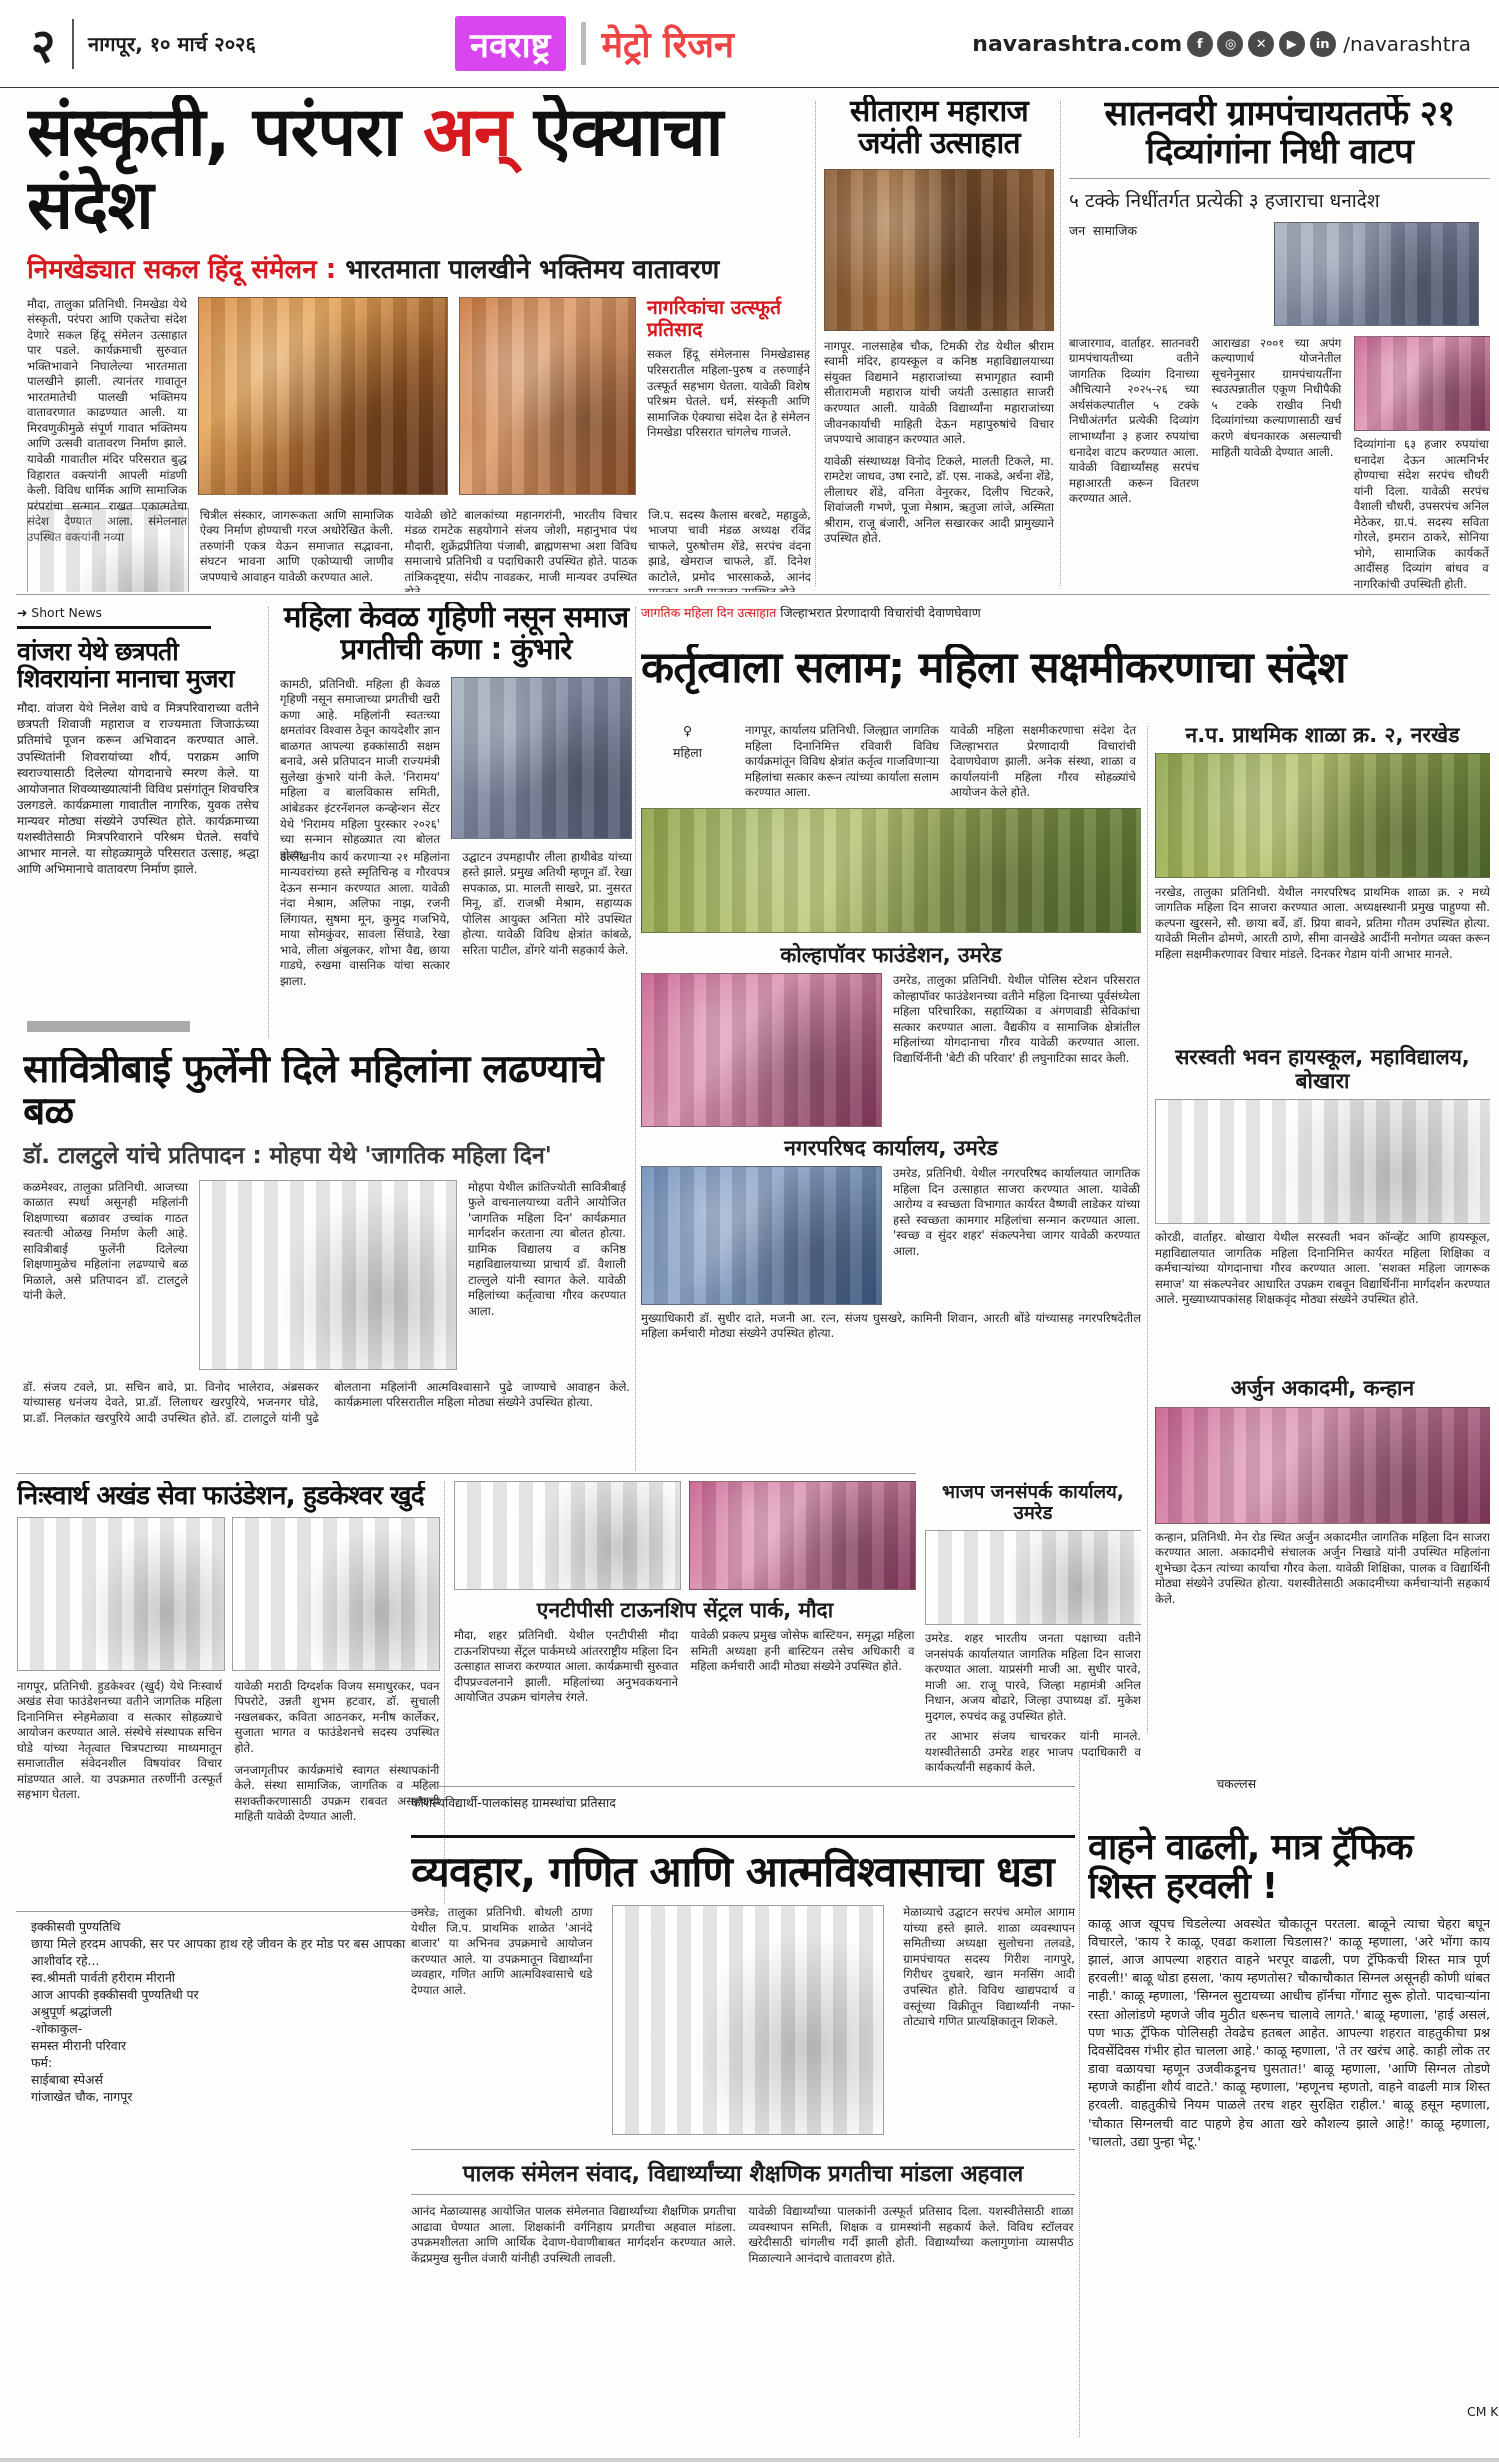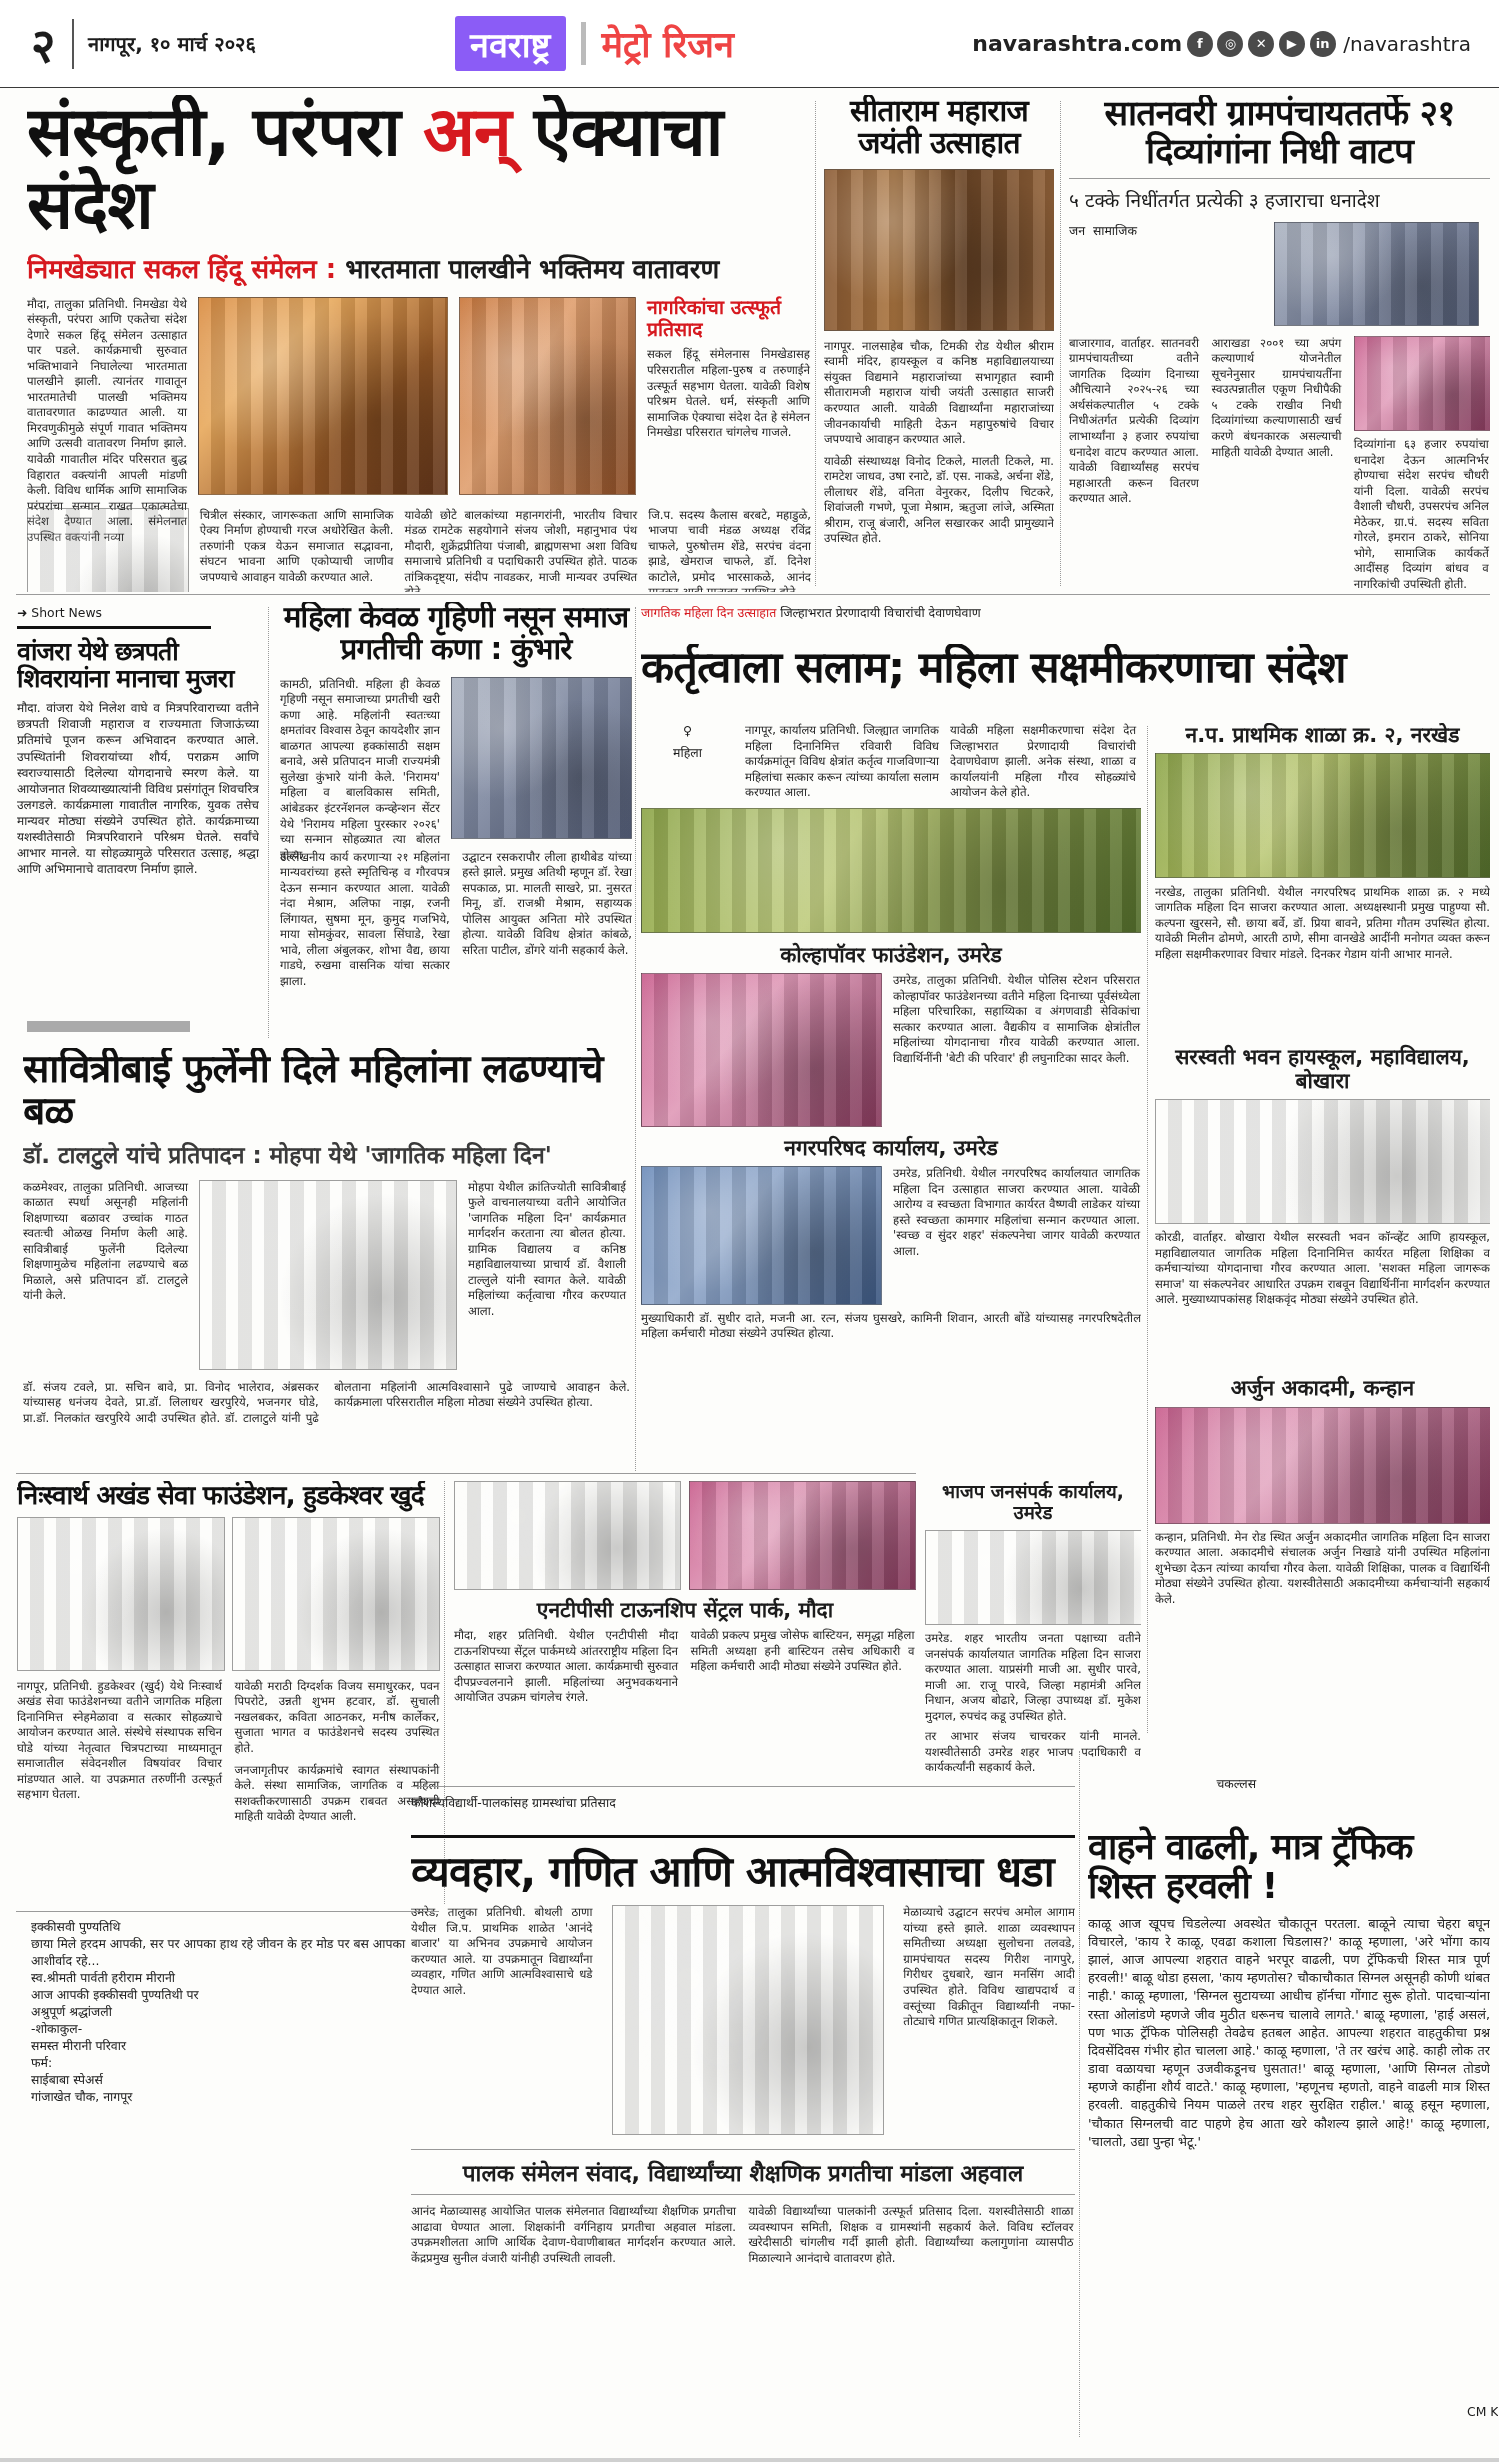--- a/index.html
+++ b/index.html
@@ -4,21 +4,21 @@
 <style>
   html,body{margin:0;padding:0;background:#e9e9e9;}
   .page{position:relative;width:1499px;height:2462px;background:#fdfdfb;margin:0 auto;
         font-family:"DejaVu Sans","Liberation Sans",sans-serif;color:#1c1c1c;overflow:hidden;}
   .abs{position:absolute;overflow:hidden;}
   
   .hdr{display:flex;align-items:center;border-bottom:1.6px solid #3a3a3a;background:#fff;}
   .pg-num{font-size:47px;font-weight:700;font-family:"DejaVu Serif","Liberation Serif",serif;margin:0 17px 0 31px;}
   .hdr-sep{width:1.6px;height:50px;background:#555;margin-right:14px;}
   .hdr-date{font-size:20px;font-weight:700;}
-  .brand-box{background:#8b5cf6;color:#fff;font-size:34px;font-weight:700;padding:4.7px 15.5px;border-radius:3.1px;}
+  .brand-box{background:#d946ef;color:#fff;font-size:34px;font-weight:700;padding:4.7px 15.5px;border-radius:3.1px;}
   .brand-sep{width:4.7px;height:43px;background:#bbb;margin:0 15.5px;}
   .section-name{font-size:36px;font-weight:700;color:#ef4444;}
   .site{font-size:22px;font-weight:700;color:#222;}
   .soc{display:inline-flex;width:26px;height:26px;border-radius:50%;background:#4a4a4a;color:#fff;
        align-items:center;justify-content:center;font-size:13px;font-weight:700;margin-left:4.7px;}
   .handle{font-size:20px;color:#222;margin-left:7.8px;}
   
   .hl{font-weight:700;color:#101010;line-height:1.08;letter-spacing:-0.8px;}
   .red{color:#d6191f;}
   .body-txt{font-size:11.6px;line-height:1.34;text-align:justify;color:#242424;}
@@ -192,21 +192,21 @@
   <div class="abs vsep" style="left:268px;top:607px;height:431px;"></div>
 
   <div class="abs" style="left:280px;top:602px;width:352px;height:436px;">
     <div class="hl" style="font-size:29.5px;text-align:center;">महिला केवळ गृहिणी नसून समाज प्रगतीची कणा : कुंभारे</div>
     <div style="display:flex;gap:11px;margin-top:11px;height:165px;">
       <div class="body-txt" style="width:161px;">कामठी, प्रतिनिधी. महिला ही केवळ गृहिणी नसून समाजाच्या प्रगतीची खरी कणा आहे. महिलांनी स्वतःच्या क्षमतांवर विश्वास ठेवून कायदेशीर ज्ञान बाळगत आपल्या हक्कांसाठी सक्षम बनावे, असे प्रतिपादन माजी राज्यमंत्री सुलेखा कुंभारे यांनी केले. 'निरामय' महिला व बालविकास समिती, आंबेडकर इंटरनॅशनल कन्व्हेन्शन सेंटर येथे 'निरामय महिला पुरस्कार २०२६' च्या सन्मान सोहळ्यात त्या बोलत होत्या.</div>
       <div class="photo p-indoor" style="width:180px;height:160px;"></div>
     </div>
     <div style="display:flex;gap:12.4px;margin-top:7.8px;height:178px;">
       <div class="body-txt" style="width:170px;">उल्लेखनीय कार्य करणाऱ्या २१ महिलांना मान्यवरांच्या हस्ते स्मृतिचिन्ह व गौरवपत्र देऊन सन्मान करण्यात आला. यावेळी नंदा मेश्राम, अलिफा नाझ, रजनी लिंगायत, सुषमा मून, कुमुद गजभिये, माया सोमकुंवर, सावला सिंघाडे, रेखा भावे, लीला अंबुलकर, शोभा वैद्य, छाया गाडघे, रुखमा वासनिक यांचा सत्कार झाला.</div>
-      <div class="body-txt" style="width:170px;">उद्घाटन रसकरापौर लीला हाथीबेड यांच्या हस्ते झाले. प्रमुख अतिथी म्हणून डॉ. रेखा सपकाळ, प्रा. मालती साखरे, प्रा. नुसरत मिनू, डॉ. राजश्री मेश्राम, सहाय्यक पोलिस आयुक्त अनिता मोरे उपस्थित होत्या. यावेळी विविध क्षेत्रांत कांबळे, सरिता पाटील, डोंगरे यांनी सहकार्य केले.</div>
+      <div class="body-txt" style="width:170px;">उद्घाटन उपमहापौर लीला हाथीबेड यांच्या हस्ते झाले. प्रमुख अतिथी म्हणून डॉ. रेखा सपकाळ, प्रा. मालती साखरे, प्रा. नुसरत मिनू, डॉ. राजश्री मेश्राम, सहाय्यक पोलिस आयुक्त अनिता मोरे उपस्थित होत्या. यावेळी विविध क्षेत्रांत कांबळे, सरिता पाटील, डोंगरे यांनी सहकार्य केले.</div>
     </div>
   </div>
 
   <div class="abs vsep" style="left:635px;top:607px;height:864px;"></div>
 
   <div class="abs strip" style="left:641px;top:604px;width:849px;height:37px;">
     <span class="red">जागतिक महिला दिन उत्साहात</span>
     <span class="dot"></span>
     <span>जिल्हाभरात प्रेरणादायी विचारांची देवाणघेवाण</span>
   </div>

